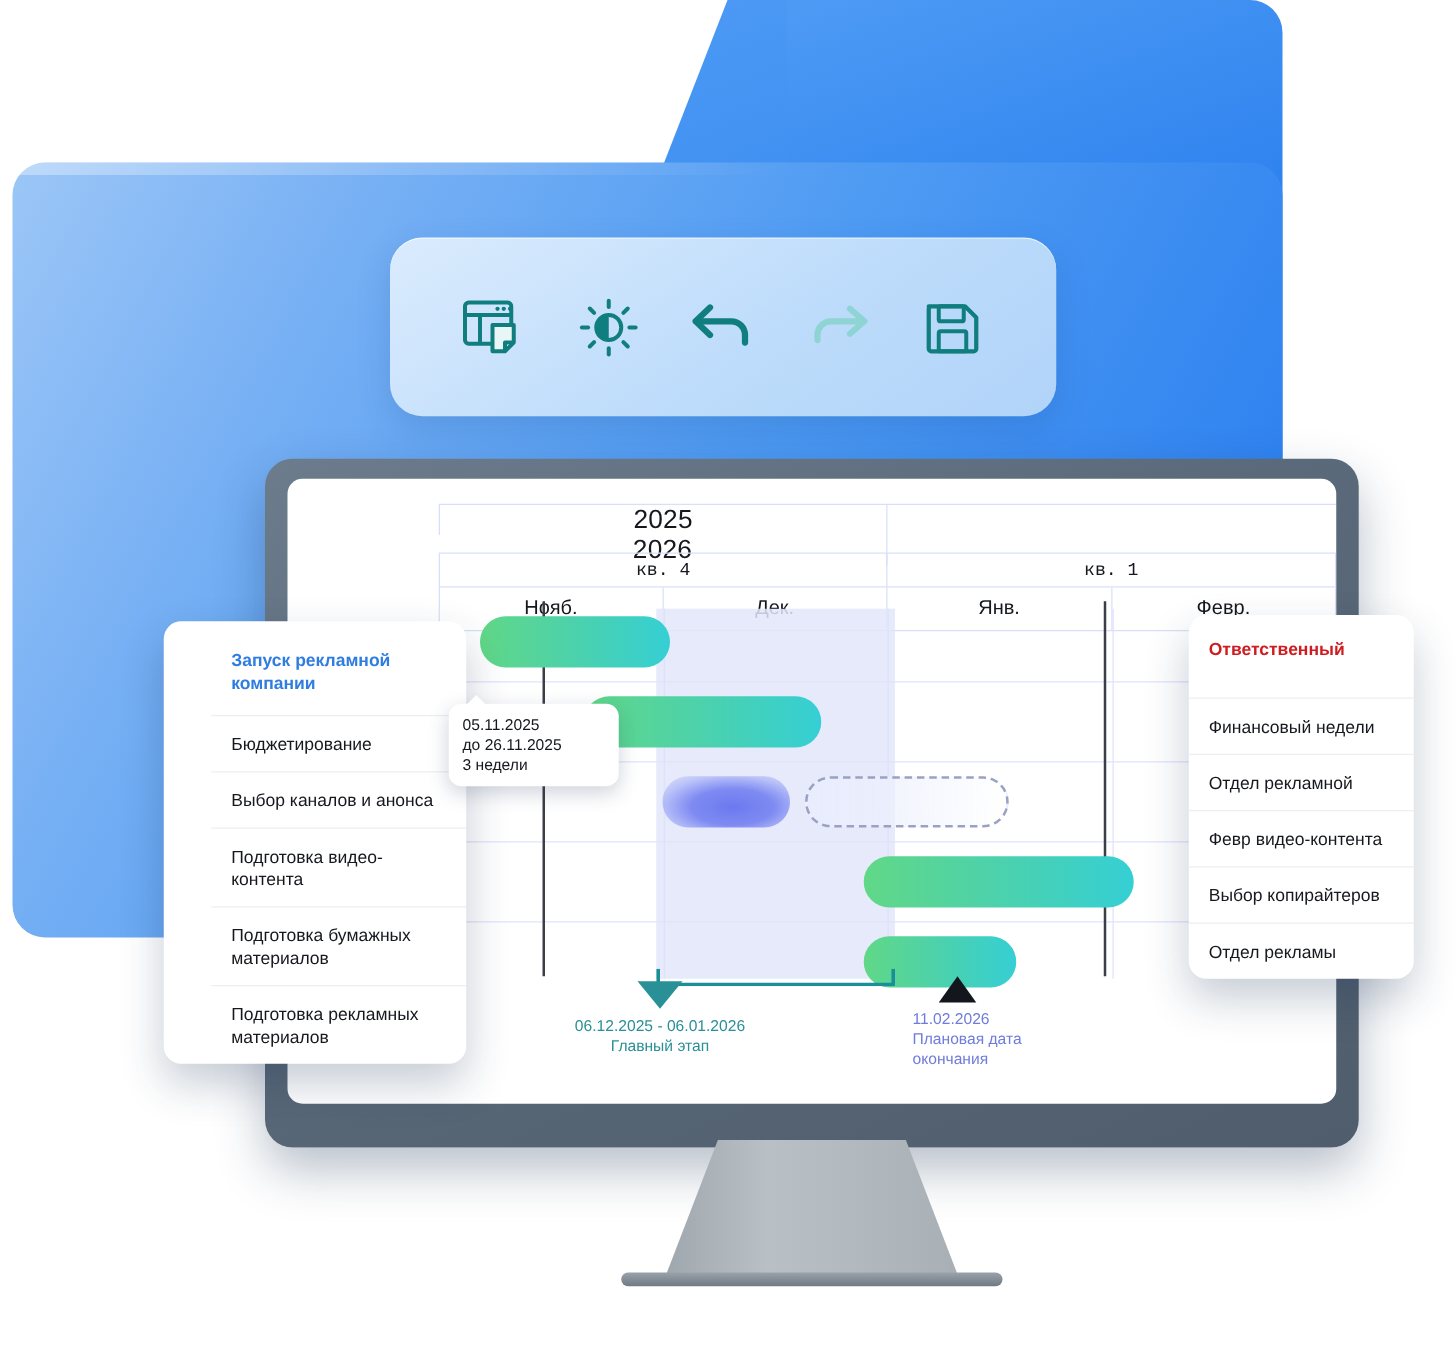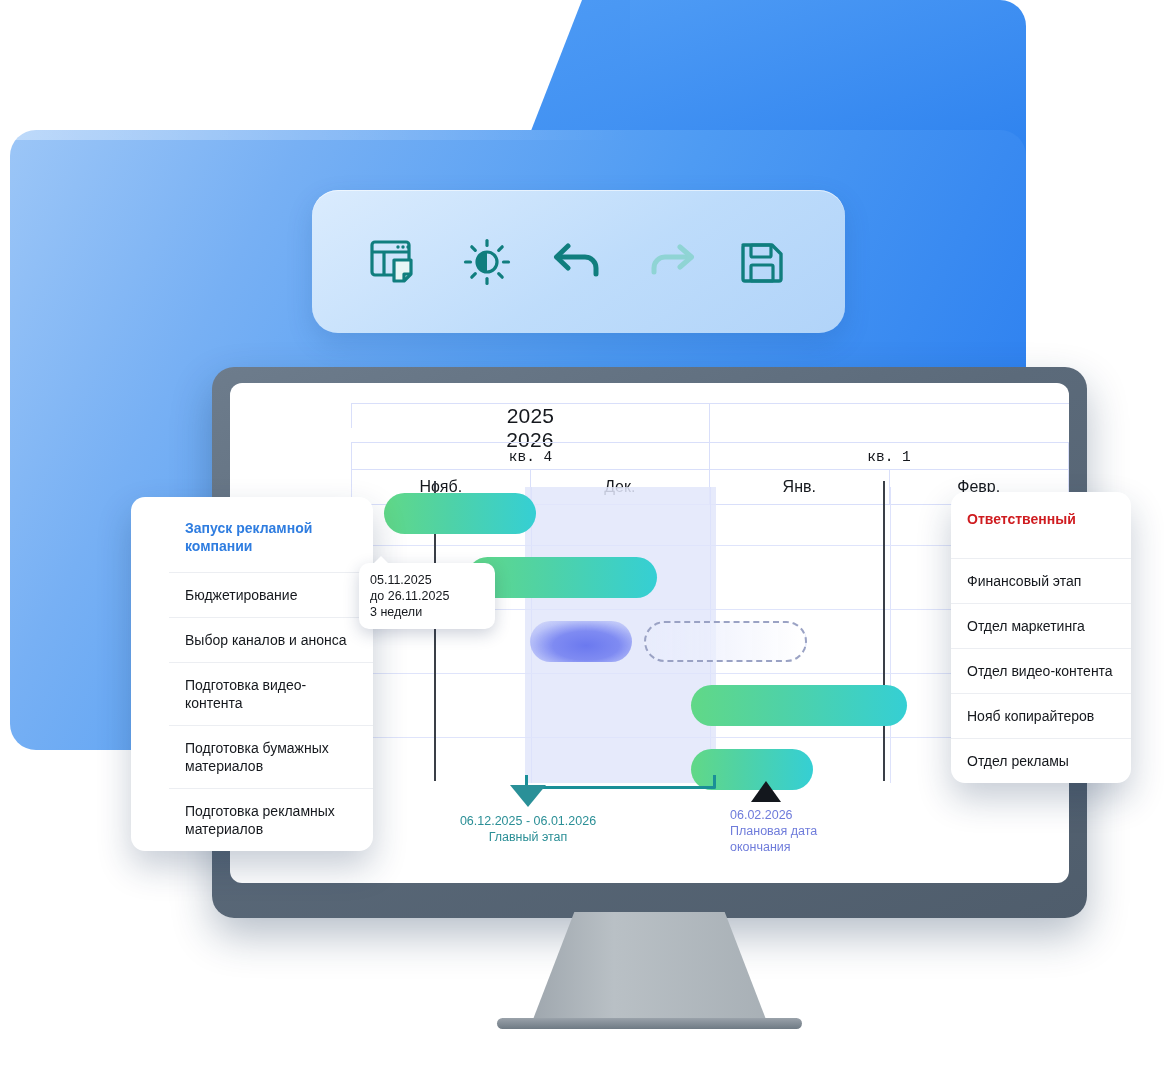--- a/index.html
+++ b/index.html
@@ -297,21 +297,21 @@
         </div>
 
         <div class="ms-tri" style="left:280px;top:402px"></div>
         <div class="marker-lbl ms" style="left:180px;top:430px;width:236px">
           <div>06.12.2025 - 06.01.2026</div>
           <div>Главный этап</div>
         </div>
 
         <div class="marker-tri" style="left:521px;top:398px"></div>
         <div class="marker-lbl" style="left:500px;top:424px;width:120px">
-          <div>06.02.2026</div>
+          <div>11.02.2026</div>
           <div>Плановая дата окончания</div>
         </div>
 
       </div>
     </div>
   </div>
 
   <div class="tooltip">
     <div>05.11.2025</div>
     <div>до 26.11.2025</div>
@@ -322,20 +322,20 @@
     <div class="p-title blue">Запуск рекламной компании</div>
     <div class="p-row">Бюджетирование</div>
     <div class="p-row">Выбор каналов и анонса</div>
     <div class="p-row">Подготовка видео-контента</div>
     <div class="p-row">Подготовка бумажных материалов</div>
     <div class="p-row">Подготовка рекламных материалов</div>
   </div>
 
   <div class="panel panel-right">
     <div class="p-title red">Ответственный</div>
-    <div class="p-row">Финансовый этап</div>
-    <div class="p-row">Отдел маркетинга</div>
-    <div class="p-row">Отдел видео-контента</div>
-    <div class="p-row">Нояб копирайтеров</div>
+    <div class="p-row">Финансовый недели</div>
+    <div class="p-row">Отдел рекламной</div>
+    <div class="p-row">Февр видео-контента</div>
+    <div class="p-row">Выбор копирайтеров</div>
     <div class="p-row">Отдел рекламы</div>
   </div>
 
 </div>
 
 </body></html>

